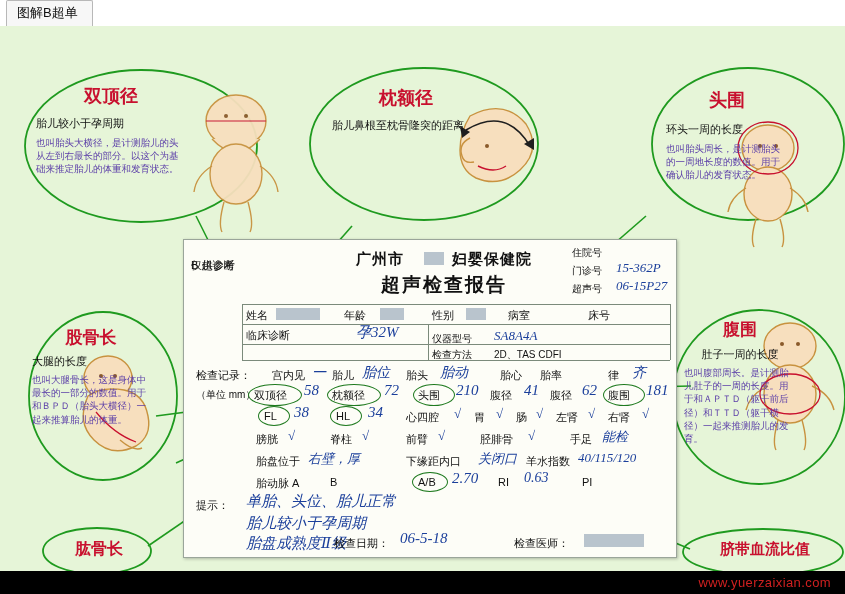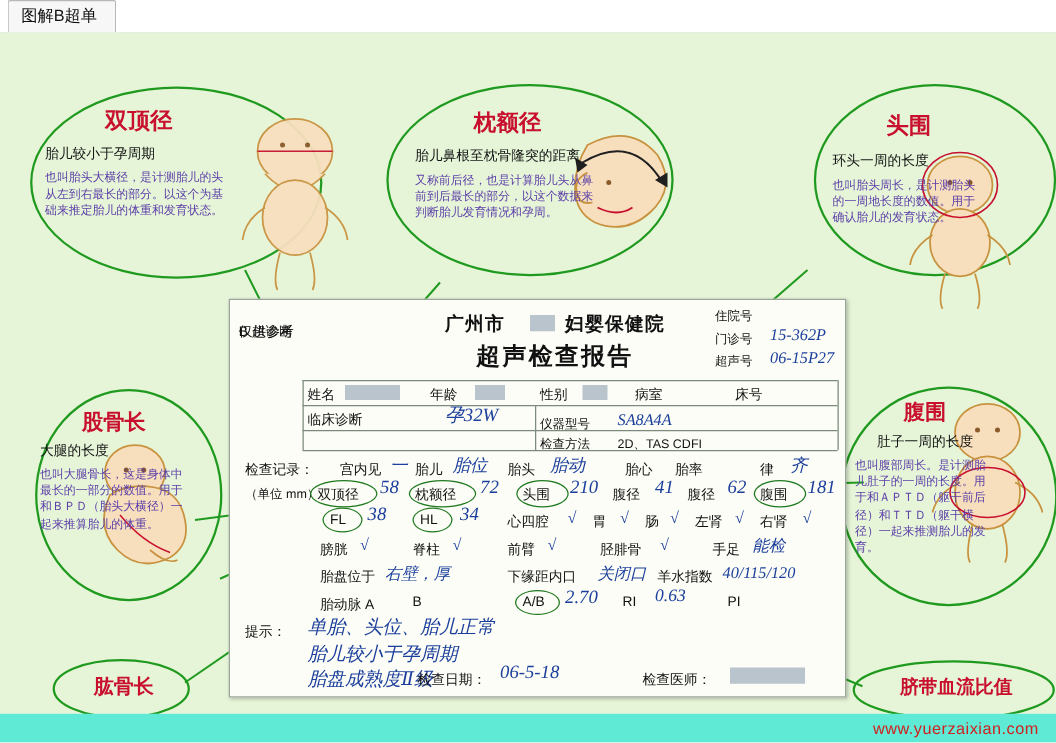--- a/index.html
+++ b/index.html
@@ -31,21 +31,21 @@
   
   .canvas{
     position:absolute;left:0;top:26px;width:845px;height:545px;
     background:#e6f5d8;
   }
   .canvas-inner{position:absolute;inset:0;}
 
   
   .footer-url{
     position:absolute;left:0;top:571px;width:845px;height:23px;
-    background:#5eead4;
+    background:#000000;
     text-align:right;
     font-size:13px;color:#d02020;
     padding-right:14px;
     box-sizing:border-box;
     line-height:23px;
     letter-spacing:.4px;
   }
 
   
   svg.overlay{position:absolute;left:0;top:0;width:845px;height:545px;overflow:visible;}
@@ -189,21 +189,20 @@
 
       <div class="note" style="left:36px;top:58px;width:150px;">
         <div class="head" style="font-size:18px;">双顶径</div>
         <div class="sub" style="font-size:11px;margin-top:8px;">胎儿较小于孕周期</div>
         <div class="body" style="font-size:9.5px;margin-top:5px;">也叫胎头大横径，是计测胎儿的头从左到右最长的部分。以这个为基础来推定胎儿的体重和发育状态。</div>
       </div>
 
       <div class="note" style="left:332px;top:60px;width:148px;">
         <div class="head" style="font-size:18px;">枕额径</div>
         <div class="sub" style="font-size:11px;margin-top:8px;">胎儿鼻根至枕骨隆突的距离</div>
-        <div class="body" style="font-size:9.5px;margin-top:5px;">又称前后径，也是计算胎儿头从鼻前到后最长的部分，以这个数据来判断胎儿发育情况和孕周。</div>
       </div>
 
       <div class="note" style="left:666px;top:62px;width:122px;">
         <div class="head" style="font-size:18px;">头围</div>
         <div class="sub" style="font-size:11px;margin-top:10px;">环头一周的长度</div>
         <div class="body" style="font-size:9.5px;margin-top:5px;">也叫胎头周长，是计测胎头的一周地长度的数值。用于确认胎儿的发育状态。</div>
       </div>
 
       <div class="note" style="left:32px;top:300px;width:118px;">
         <div class="head" style="font-size:17px;">股骨长</div>

